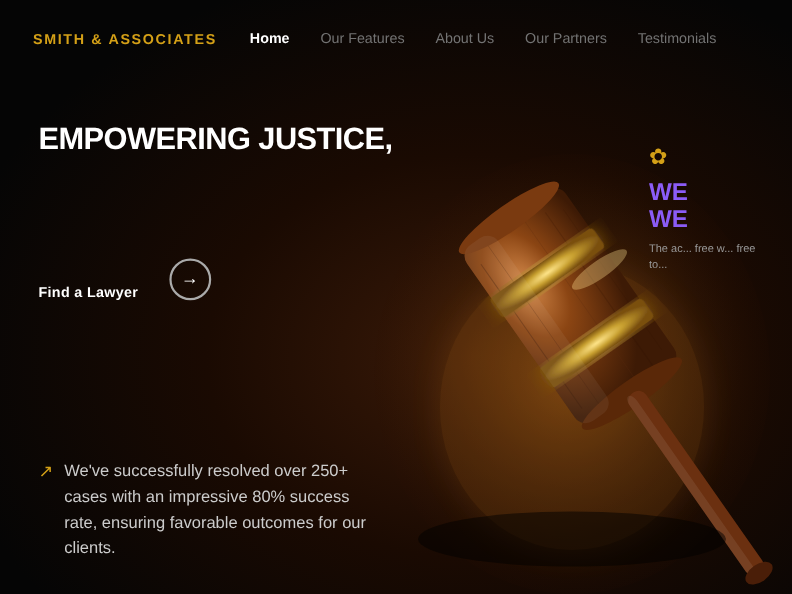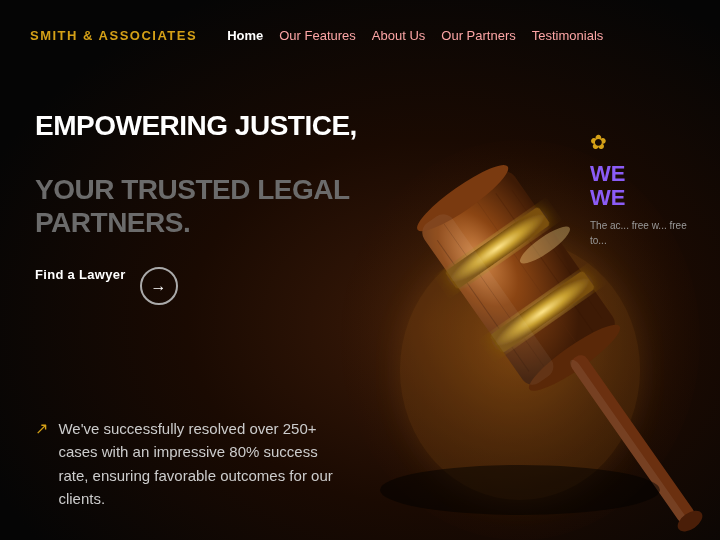--- a/index.html
+++ b/index.html
@@ -55,29 +55,29 @@
       color: #d4a017;
       letter-spacing: 1.5px;
       text-transform: uppercase;
       margin-right: 30px;
       flex-shrink: 0;
     }
 
     .nav-links {
       display: flex;
       align-items: center;
-      gap: 16px;
+      gap: 28px;
       list-style: none;
       justify-content: space-between;
     }
 
     .nav-links li a {
       text-decoration: none;
       font-size: 13px;
-      color: #fca5a5;
+      color: #737373;
       cursor: pointer;
       transition: color 0.2s;
     }
 
     .nav-links li a.active {
       color: #fff;
       font-weight: 700;
     }
 
     
@@ -99,22 +99,22 @@
     .hero-title .white {
       color: #ffffff;
     }
 
     .hero-title .gray {
       color: #6b6b6b;
     }
 
     .cta-row {
       display: flex;
-      align-items: flex-start;
-      gap: 14px;
+      align-items: flex-end;
+      gap: 28px;
       margin-top: 28px;
     }
 
     .cta-label {
       font-size: 13px;
       font-weight: 600;
       color: #ffffff;
       letter-spacing: 0.3px;
     }
 
@@ -283,22 +283,21 @@
     <li>
       <a>Testimonials</a>
     </li>
   </ul>
 </nav>
 
 <div class="hero">
   <h1 class="hero-title">
     <span class="white">EMPOWERING JUSTICE,</span><br>
     <br>
-    <span class="gray">YOUR TRUSTED LEGAL</span><br>
-    <span class="gray">PARTNERS.</span>
+    <br>
   </h1>
 
   <div class="cta-row">
     <span class="cta-label">Find a Lawyer</span>
     <button class="cta-btn">→</button>
   </div>
 </div>
 
 <div class="stats-bar">
   <span class="stats-arrow">↗</span>

